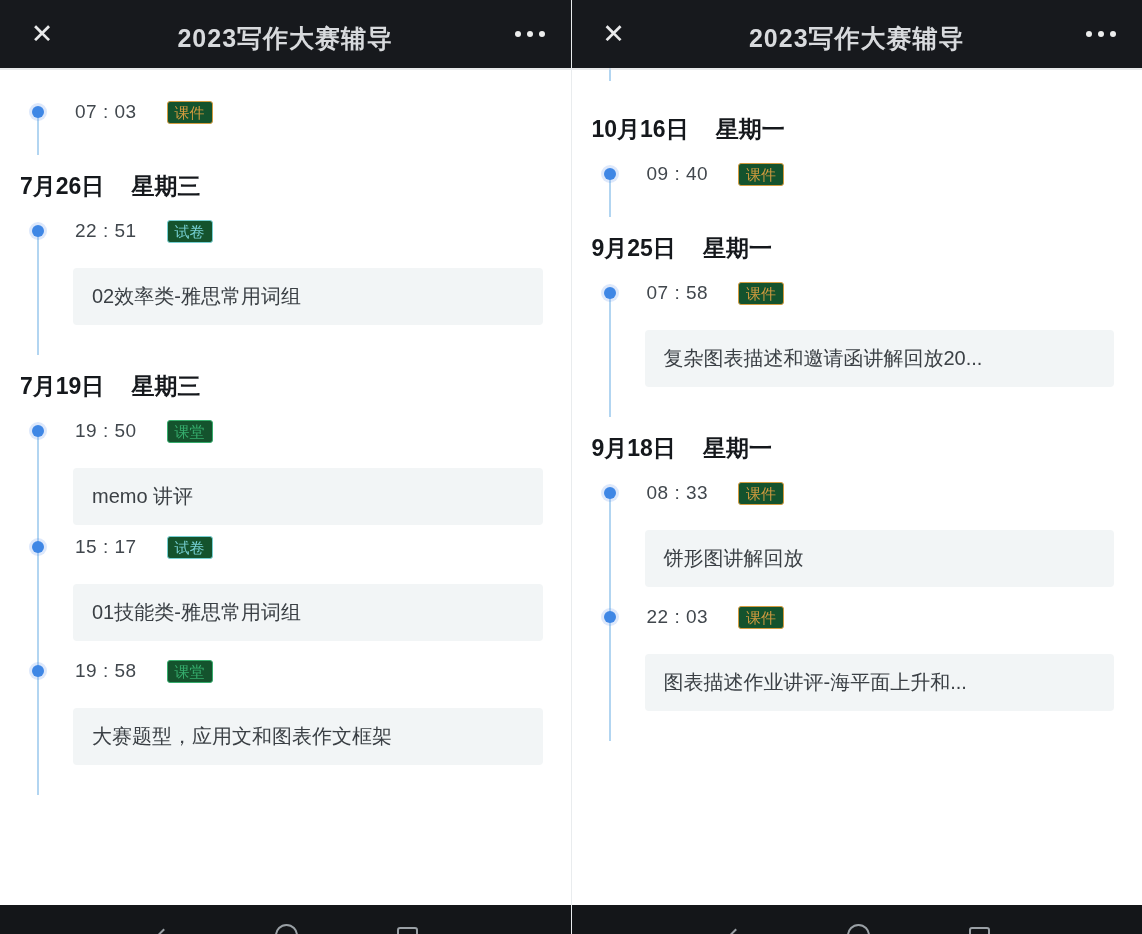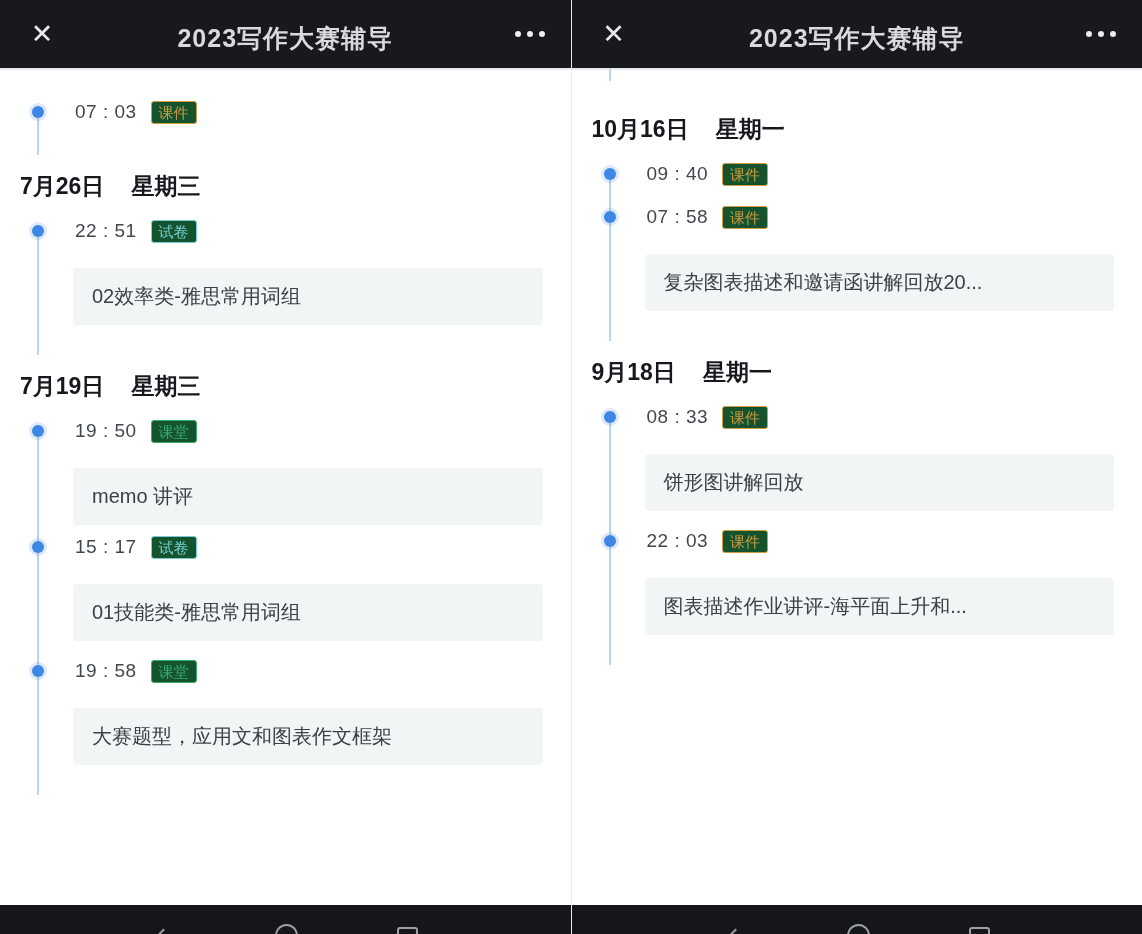--- a/index.html
+++ b/index.html
@@ -22,21 +22,21 @@
   .content.pad-first{padding-top:14px;}
   .stub-line{position:absolute;left:37px;top:0;width:2px;height:13px;background:#b2d5f1;}
   .group-date{margin:46px 4px 0 20px;font-size:23px;font-weight:700;color:#15181c;line-height:30px;}
   .group-date .weekday{margin-left:27px;}
   .entries{position:relative;margin-top:17px;}
   .timeline-line{position:absolute;left:37px;top:13px;bottom:-30px;width:2px;background:#b2d5f1;}
   .entry{position:relative;padding-left:75px;}
   .entry + .entry{margin-top:9px;}
   .timeline-dot{position:absolute;left:32px;top:7px;width:12px;height:12px;border-radius:50%;
     background:#3f87e5;box-shadow:0 0 0 3px rgba(98,152,236,.22);}
-  .entry-meta{display:flex;align-items:center;gap:14px;height:26px;}
+  .entry-meta{display:flex;align-items:center;gap:30px;height:26px;}
   .entry-time{font-size:19px;color:#41474d;letter-spacing:.5px;}
   .type-badge{font-size:15px;line-height:17px;padding:2px 7px;border:1.5px solid currentColor;border-radius:3px;background:#14532d;}
   .entry-card{margin:24px 28px 0 -2px;background:#f2f5f6;border-radius:4px;padding:16px 19px;
     font-size:20px;color:#3b4045;line-height:25px;white-space:nowrap;overflow:hidden;cursor:pointer;}
 
   
   .nav-bar{position:absolute;left:0;bottom:0;width:100%;height:29px;background:#141619;z-index:10;overflow:hidden;}
   .nav-icon{position:absolute;}
   .nav-back{left:155px;bottom:-15px;width:15px;height:15px;border-left:2.5px solid #9aa0a5;border-bottom:2.5px solid #9aa0a5;transform:rotate(45deg);}
   .nav-home{left:275px;bottom:-13px;width:19px;height:19px;border:2.5px solid #9aa0a5;border-radius:50%;}
@@ -146,20 +146,21 @@
             <div class="entry">
               <span class="timeline-dot"></span>
               <div class="entry-meta">
                 <span class="entry-time">09 : 40</span>
                 <span class="type-badge" style="color: rgb(211, 155, 63);">课件</span>
               </div>
             </div>
           </div>
         </div>
         <div class="group">
+          <div class="group-date"><span>9月25日</span><span class="weekday">星期一</span></div>
           <div class="entries">
             <div class="timeline-line"></div>
             <div class="entry">
               <span class="timeline-dot"></span>
               <div class="entry-meta">
                 <span class="entry-time">07 : 58</span>
                 <span class="type-badge" style="color: rgb(211, 155, 63);">课件</span>
               </div>
               <div class="entry-card">复杂图表描述和邀请函讲解回放20...</div>
             </div>

